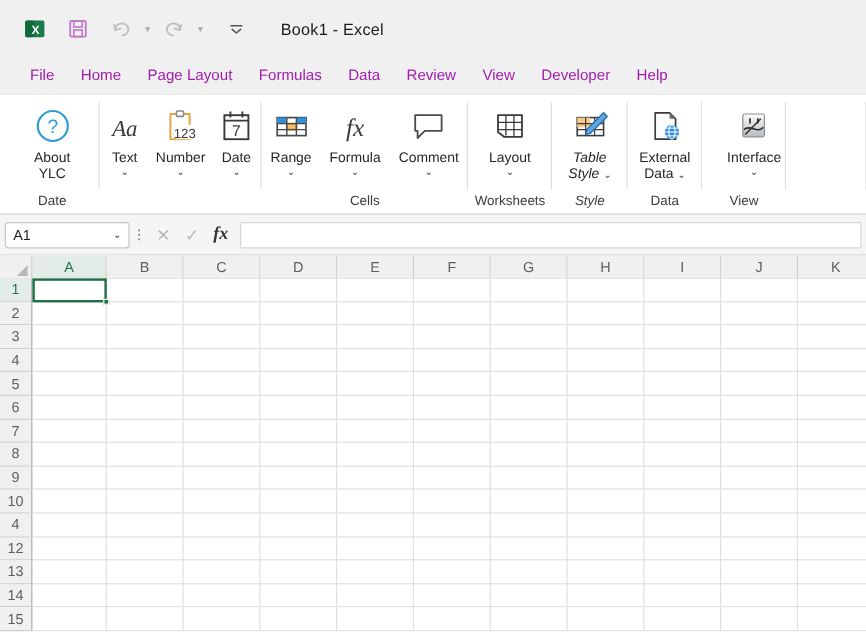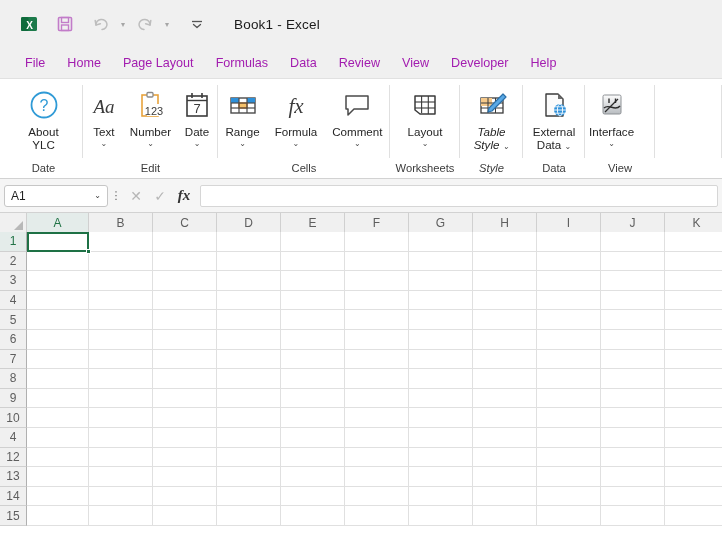--- a/index.html
+++ b/index.html
@@ -254,21 +254,20 @@
             <line x1="6" y1="11.5" x2="26" y2="11.5" stroke="#3b3b3b" stroke-width="1.4"></line>
             <line x1="11" y1="4" x2="11" y2="9" stroke="#3b3b3b" stroke-width="1.6"></line>
             <line x1="21" y1="4" x2="21" y2="9" stroke="#3b3b3b" stroke-width="1.6"></line>
             <text x="16" y="24" font-family="Liberation Sans, sans-serif" font-size="13" fill="#3b3b3b" text-anchor="middle">7</text>
           </svg>
         </div>
         <div class="btn-label">Date</div>
         <div class="btn-caret">⌄</div>
       </div>
     </div>
-    <div class="group-label">Edit</div>
   </div>
 
   <div class="group" style="width:172px;">
     <div class="group-items" style="justify-content:space-around;">
       <div class="btn">
         <div class="btn-icon">
           <svg width="32" height="32" viewBox="0 0 32 32">
             <rect x="4" y="9" width="24" height="15" fill="#ffffff" stroke="#4a4a4a" stroke-width="1.4"></rect>
             <rect x="4" y="9" width="8" height="5" fill="#2e90d9"></rect>
             <rect x="20" y="9" width="8" height="5" fill="#2e90d9"></rect>
@@ -361,21 +360,21 @@
           </svg>
         </div>
         <div class="btn-label"><span>External
 Data</span> <span class="inline-caret">⌄</span></div>
       </div>
     </div>
     <div class="group-label">Data</div>
   </div>
 
   <div class="group" style="width:70px;">
-    <div class="group-items" style="justify-content:flex-start;">
+    <div class="group-items" style="justify-content:flex-end;">
       <div class="btn">
         <div class="btn-icon">
           <svg width="32" height="32" viewBox="0 0 32 32">
             <defs>
               <linearGradient id="ifg" x1="0" y1="0" x2="0" y2="1">
                 <stop offset="0" stop-color="#fdfdfd"></stop>
                 <stop offset="1" stop-color="#b8bcc0"></stop>
               </linearGradient>
             </defs>
             <rect x="7" y="6" width="18" height="19" rx="1.5" fill="url(#ifg)" stroke="#8d9195" stroke-width="1"></rect>

